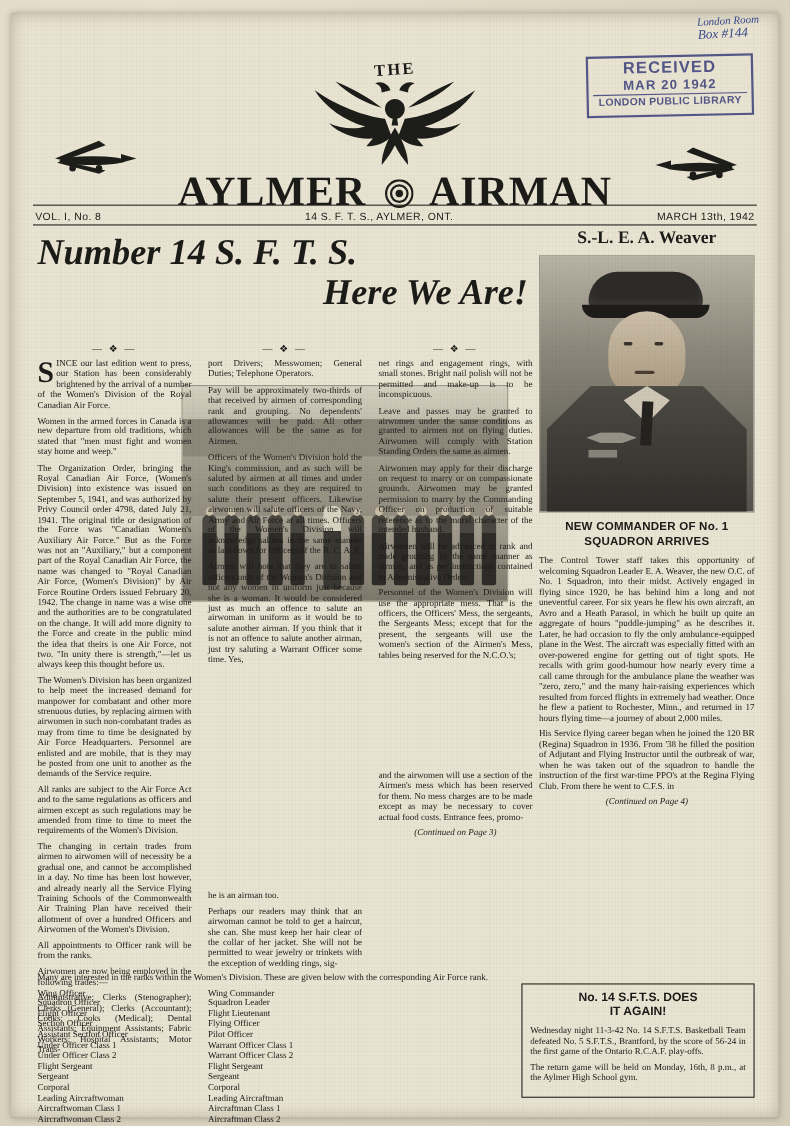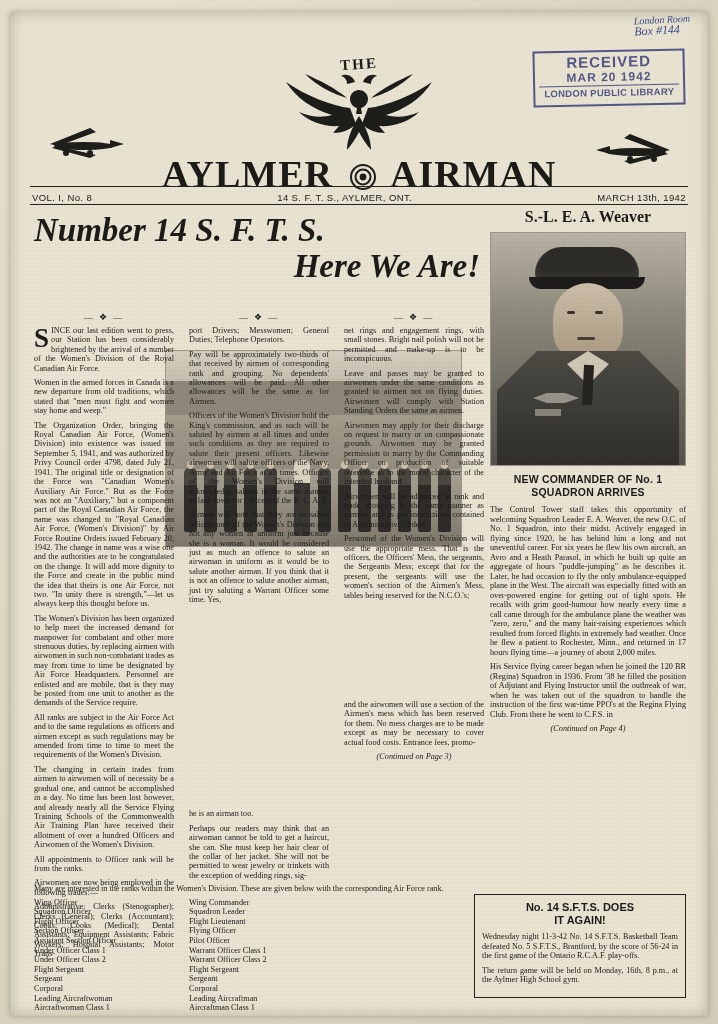--- a/index.html
+++ b/index.html
@@ -419,18 +419,22 @@
             <span style="width: 155px;">Corporal</span>
           </div>
           <div class="rank-row">
             <span style="width: 155px;">Leading Aircraftwoman</span>
             <span style="width: 155px;">Leading Aircraftman</span>
           </div>
           <div class="rank-row">
             <span style="width: 155px;">Aircraftwoman Class 1</span>
             <span style="width: 155px;">Aircraftman Class 1</span>
           </div>
+          <div class="rank-row">
+            <span style="width: 155px;">Aircraftwoman Class 2</span>
+            <span style="width: 155px;">Aircraftman Class 2</span>
+          </div>
         </div>
     </div>
 
     <div class="grain"></div>
   </div>
 </div>
 
 </body></html>

